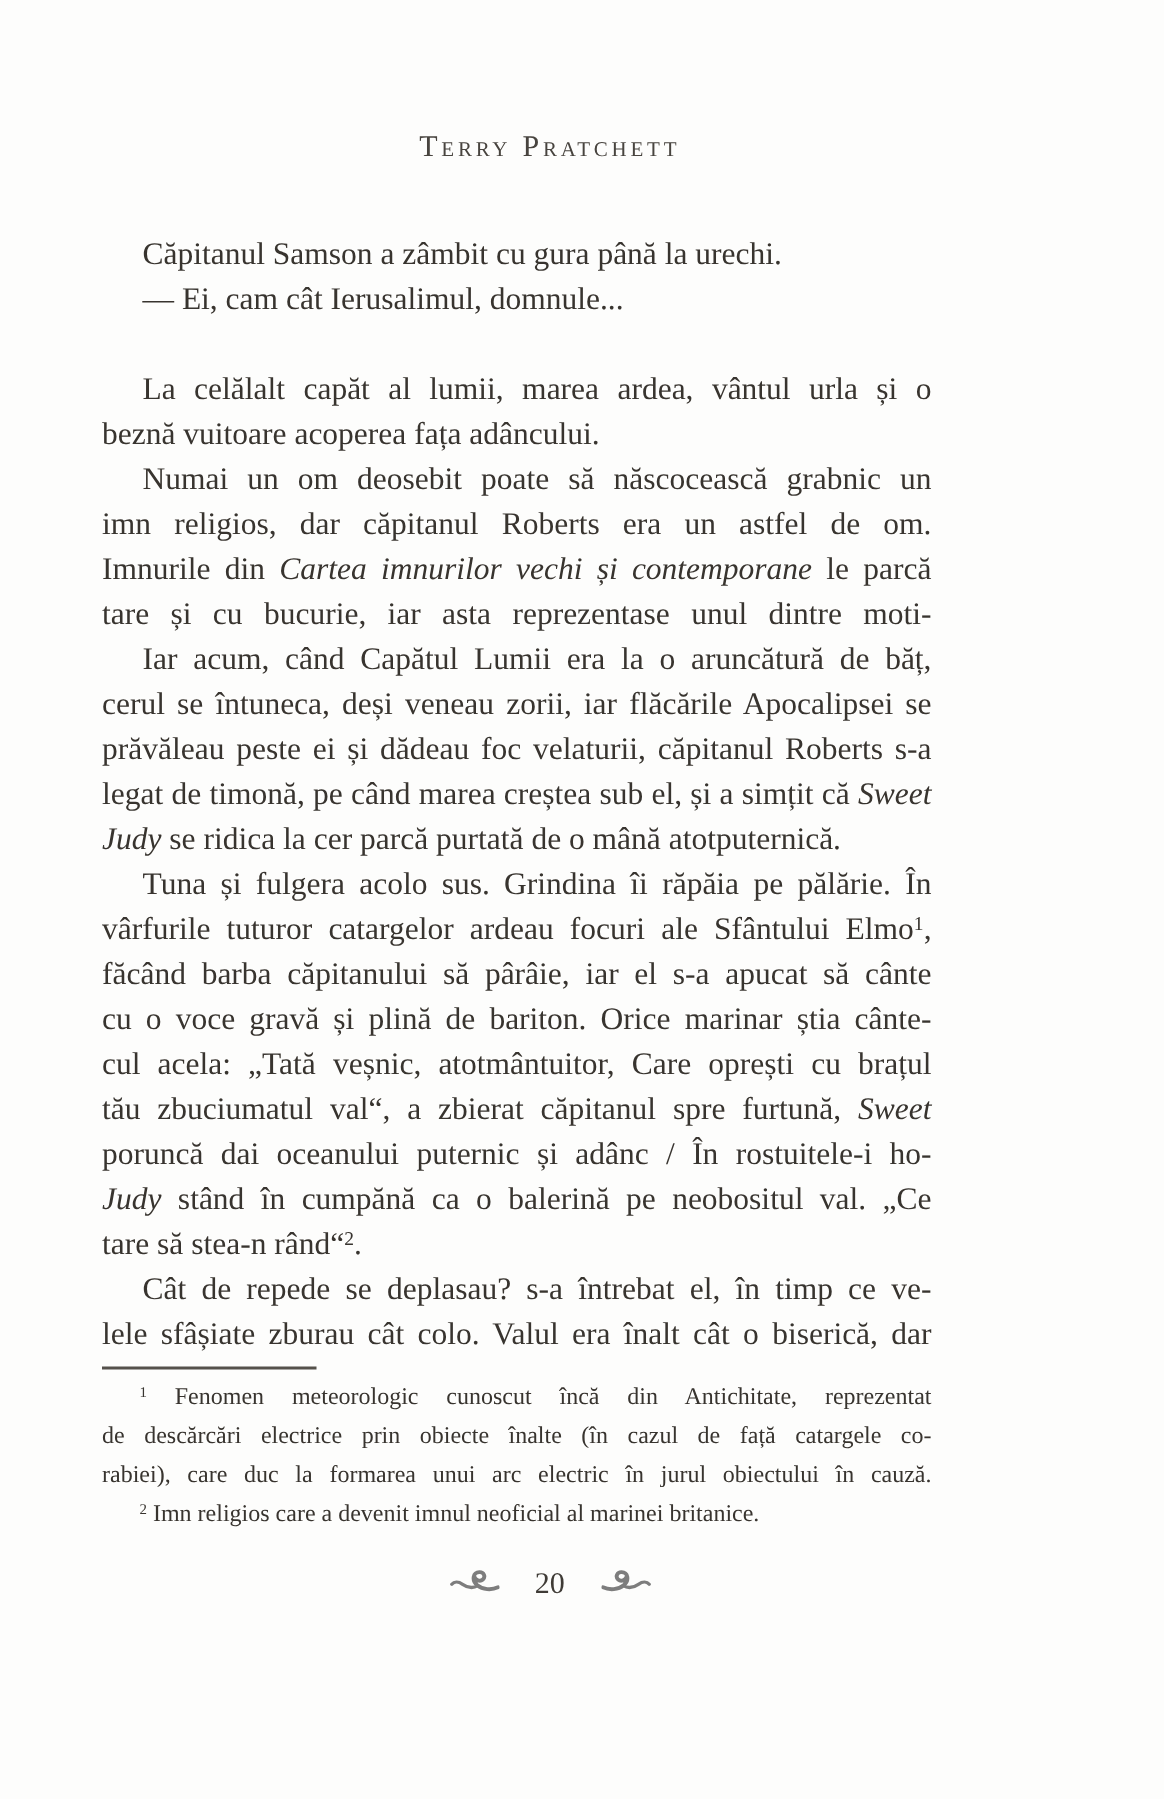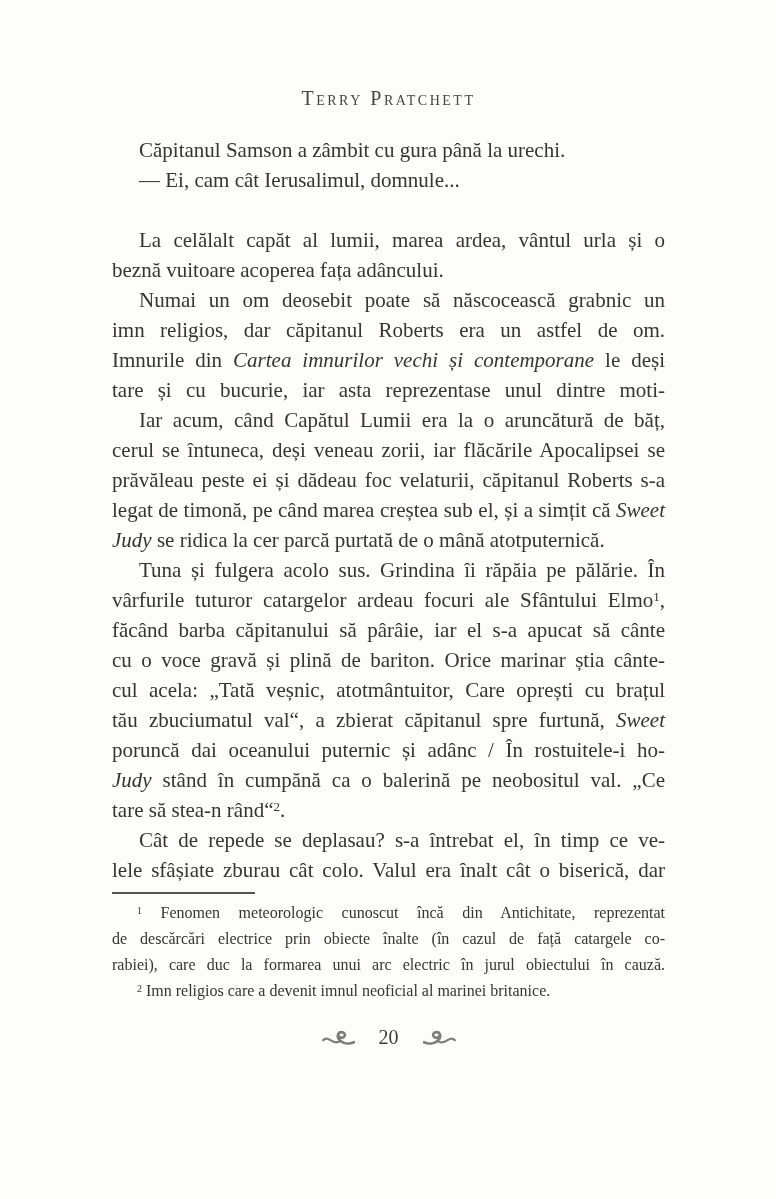--- a/index.html
+++ b/index.html
@@ -8,33 +8,33 @@
     background: #fdfdfc;
   }
   .page {
     position: relative;
     width: 776px;
     height: 1199px;
     box-sizing: border-box;
     background: #fdfdfc;
     color: #38342f;
     font-family: "Liberation Serif", "DejaVu Serif", serif;
-    padding: 86px 111px 0 112px;
+    padding: 86px 111px 0 68px;
     overflow: hidden;
   }
   .header {
     text-align: center;
     font-variant: small-caps;
     font-size: 20px;
     line-height: 24px;
     letter-spacing: 2.5px;
     color: #48443f;
   }
   .body-text {
-    margin-top: 25px;
+    margin-top: 44px;
     width: 553px;
   }
   .line {
     font-size: 21px;
     line-height: 30px;
     text-align: justify;
     text-align-last: justify;
     white-space: normal;
   }
   .line.last {
@@ -65,21 +65,21 @@
   .footnotes .line {
     font-size: 16px;
     line-height: 26px;
   }
   .footnotes .line.indent {
     text-indent: 25px;
   }
   .footer {
     margin-top: 22px;
     display: flex;
-    align-items: center;
+    align-items: flex-start;
     justify-content: center;
     gap: 24px;
   }
   .pagenum {
     font-size: 20px;
     color: #3f3b36;
   }
   .orn svg { display: block; }
   .orn.mirror { transform: scaleX(-1); }
 </style>
@@ -97,21 +97,21 @@
       <div class="para">
         <div class="line last indent"><span>— Ei, cam cât Ierusalimul, domnule...</span></div>
       </div>
       <div class="para gap">
         <div class="line indent"><span>La celălalt capăt al lumii, marea ardea, vântul urla și o</span></div>
         <div class="line last"><span>beznă vuitoare acoperea fața adâncului.</span></div>
       </div>
       <div class="para">
         <div class="line indent"><span>Numai un om deosebit poate să născocească grabnic un</span></div>
         <div class="line"><span>imn religios, dar căpitanul Roberts era un astfel de om.</span></div>
-        <div class="line"><span>Imnurile din </span><span class="it">Cartea imnurilor vechi și contemporane</span><span> le deși</span></div>
+        <div class="line"><span>Imnurile din </span><span class="it">Cartea imnurilor vechi și contemporane</span><span> le parcă</span></div>
         <div class="line"><span>tare și cu bucurie, iar asta reprezentase unul dintre moti-</span></div>
       </div>
       <div class="para">
         <div class="line indent"><span>Iar acum, când Capătul Lumii era la o aruncătură de băț,</span></div>
         <div class="line"><span>cerul se întuneca, deși veneau zorii, iar flăcările Apocalipsei se</span></div>
         <div class="line"><span>prăvăleau peste ei și dădeau foc velaturii, căpitanul Roberts s-a</span></div>
         <div class="line"><span>legat de timonă, pe când marea creștea sub el, și a simțit că </span><span class="it">Sweet</span></div>
         <div class="line last"><span class="it">Judy</span><span> se ridica la cer parcă purtată de o mână atotputernică.</span></div>
       </div>
       <div class="para">

